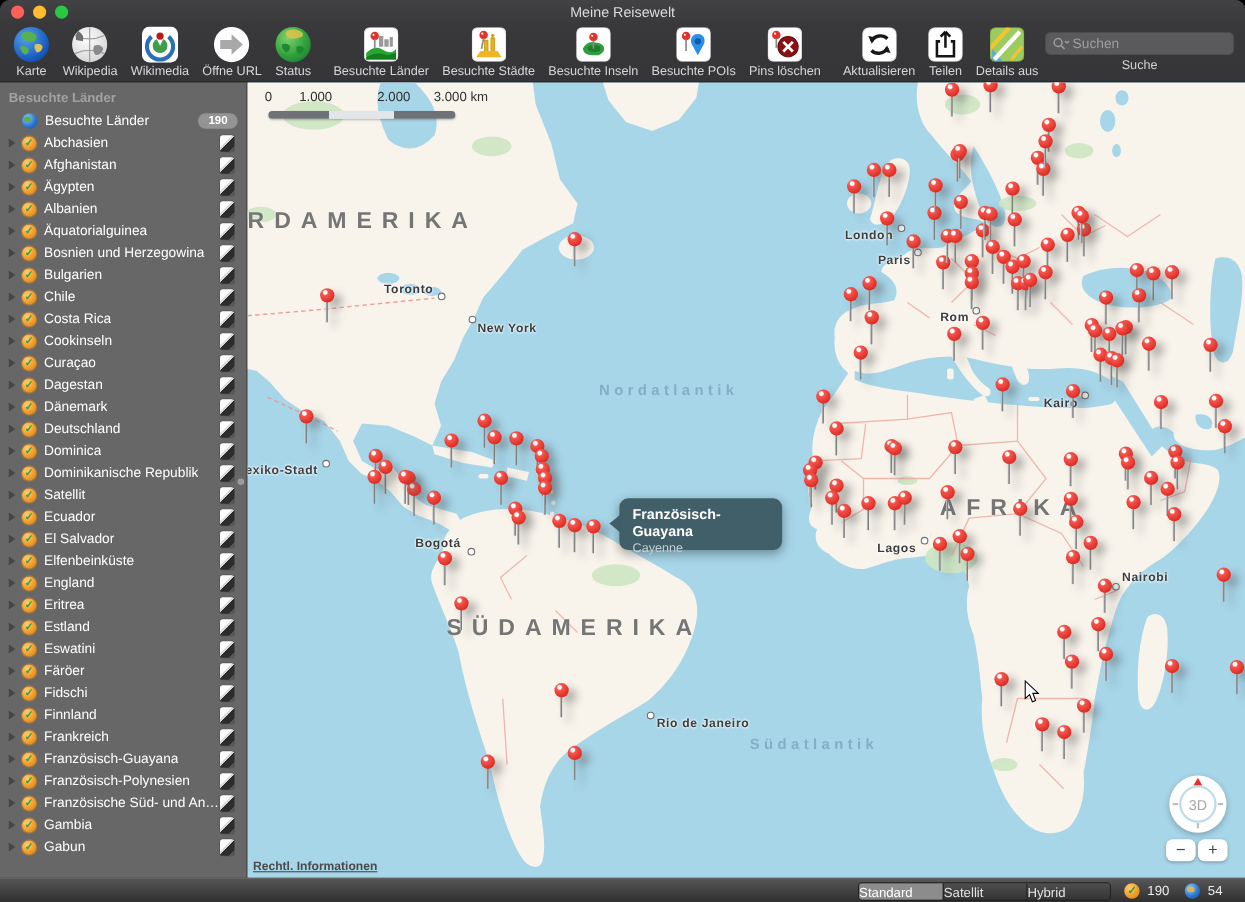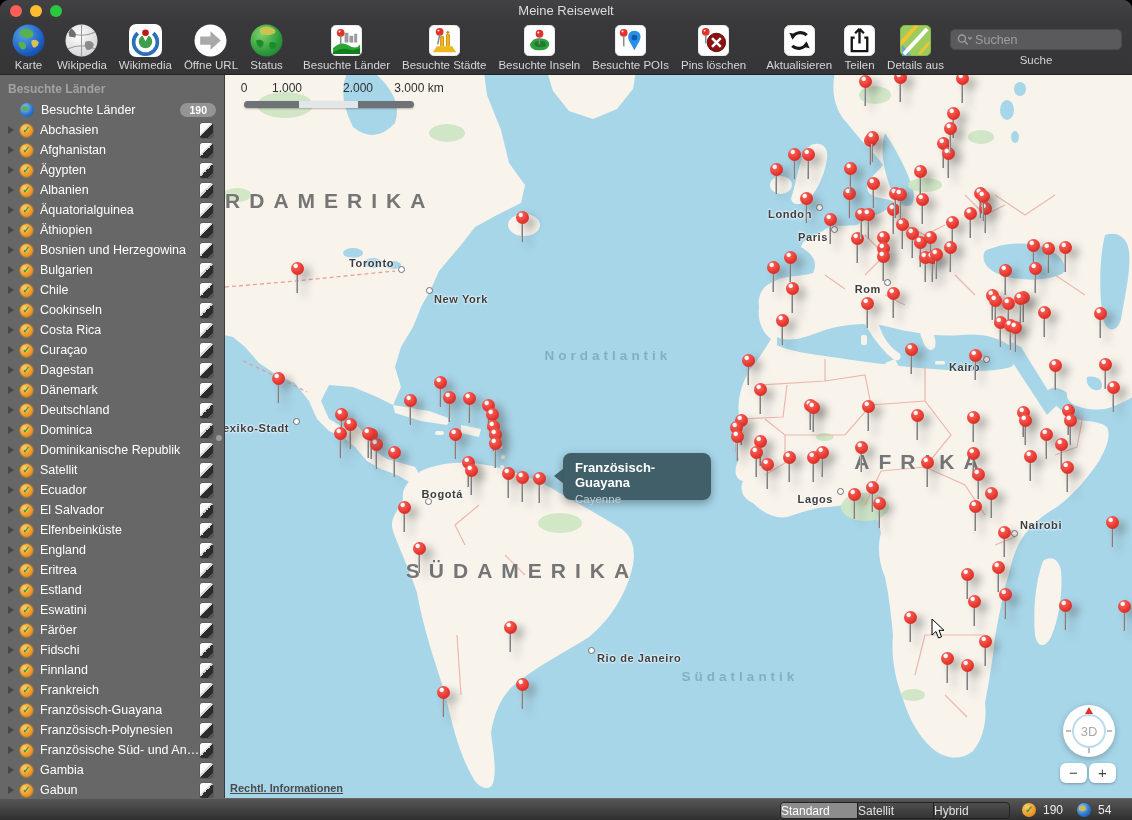--- a/index.html
+++ b/index.html
@@ -373,51 +373,45 @@
           </div>
           <div class="sb-row">
             <span class="sb-disc"></span>
             <span class="sb-seal"></span>
             <span class="sb-name">Äquatorialguinea</span>
             <span class="sb-edit"></span>
           </div>
           <div class="sb-row">
             <span class="sb-disc"></span>
             <span class="sb-seal"></span>
-            <span class="sb-name">Äthiopien</span>
-            <span class="sb-edit"></span>
-          </div>
-          <div class="sb-row">
-            <span class="sb-disc"></span>
-            <span class="sb-seal"></span>
             <span class="sb-name">Bosnien und Herzegowina</span>
             <span class="sb-edit"></span>
           </div>
           <div class="sb-row">
             <span class="sb-disc"></span>
             <span class="sb-seal"></span>
             <span class="sb-name">Bulgarien</span>
             <span class="sb-edit"></span>
           </div>
           <div class="sb-row">
             <span class="sb-disc"></span>
             <span class="sb-seal"></span>
             <span class="sb-name">Chile</span>
             <span class="sb-edit"></span>
           </div>
           <div class="sb-row">
             <span class="sb-disc"></span>
             <span class="sb-seal"></span>
+            <span class="sb-name">Costa Rica</span>
+            <span class="sb-edit"></span>
+          </div>
+          <div class="sb-row">
+            <span class="sb-disc"></span>
+            <span class="sb-seal"></span>
             <span class="sb-name">Cookinseln</span>
-            <span class="sb-edit"></span>
-          </div>
-          <div class="sb-row">
-            <span class="sb-disc"></span>
-            <span class="sb-seal"></span>
-            <span class="sb-name">Costa Rica</span>
             <span class="sb-edit"></span>
           </div>
           <div class="sb-row">
             <span class="sb-disc"></span>
             <span class="sb-seal"></span>
             <span class="sb-name">Curaçao</span>
             <span class="sb-edit"></span>
           </div>
           <div class="sb-row">
             <span class="sb-disc"></span>
@@ -662,21 +656,21 @@
           <div class="rlabel water" style="left: 515px; top: 601px;">Südatlantik</div>
         </div>
       <div id="city-layer">
           <div class="city-dot" style="left: 172.5px; top: 190.5px;"></div>
           <div class="city-label end" style="left: 169px; top: 188px;">Toronto</div>
           <div class="city-dot" style="left: 200.5px; top: 211.5px;"></div>
           <div class="city-label" style="left: 209px; top: 224px;">New York</div>
           <div class="city-dot" style="left: 67.5px; top: 342.5px;"></div>
           <div class="city-label end" style="left: 64px; top: 353px;">Mexiko-Stadt</div>
           <div class="city-dot" style="left: 199.5px; top: 422.5px;"></div>
-          <div class="city-label end" style="left: 194px; top: 419px; margin-left: 44px;">Bogotá</div>
+          <div class="city-label end" style="left: 194px; top: 419px;">Bogotá</div>
           <div class="city-dot" style="left: 362.5px; top: 571.5px;"></div>
           <div class="city-label" style="left: 372px; top: 583px;">Rio de Janeiro</div>
           <div class="city-dot" style="left: 590.5px; top: 128.5px;"></div>
           <div class="city-label end" style="left: 587px; top: 139px;">London</div>
           <div class="city-dot" style="left: 605.5px; top: 150.5px;"></div>
           <div class="city-label end" style="left: 603px; top: 162px;">Paris</div>
           <div class="city-dot" style="left: 658.5px; top: 203.5px;"></div>
           <div class="city-label end" style="left: 656px; top: 214px;">Rom</div>
           <div class="city-dot" style="left: 757.5px; top: 280.5px;"></div>
           <div class="city-label end" style="left: 755px; top: 292px;">Kairo</div>

